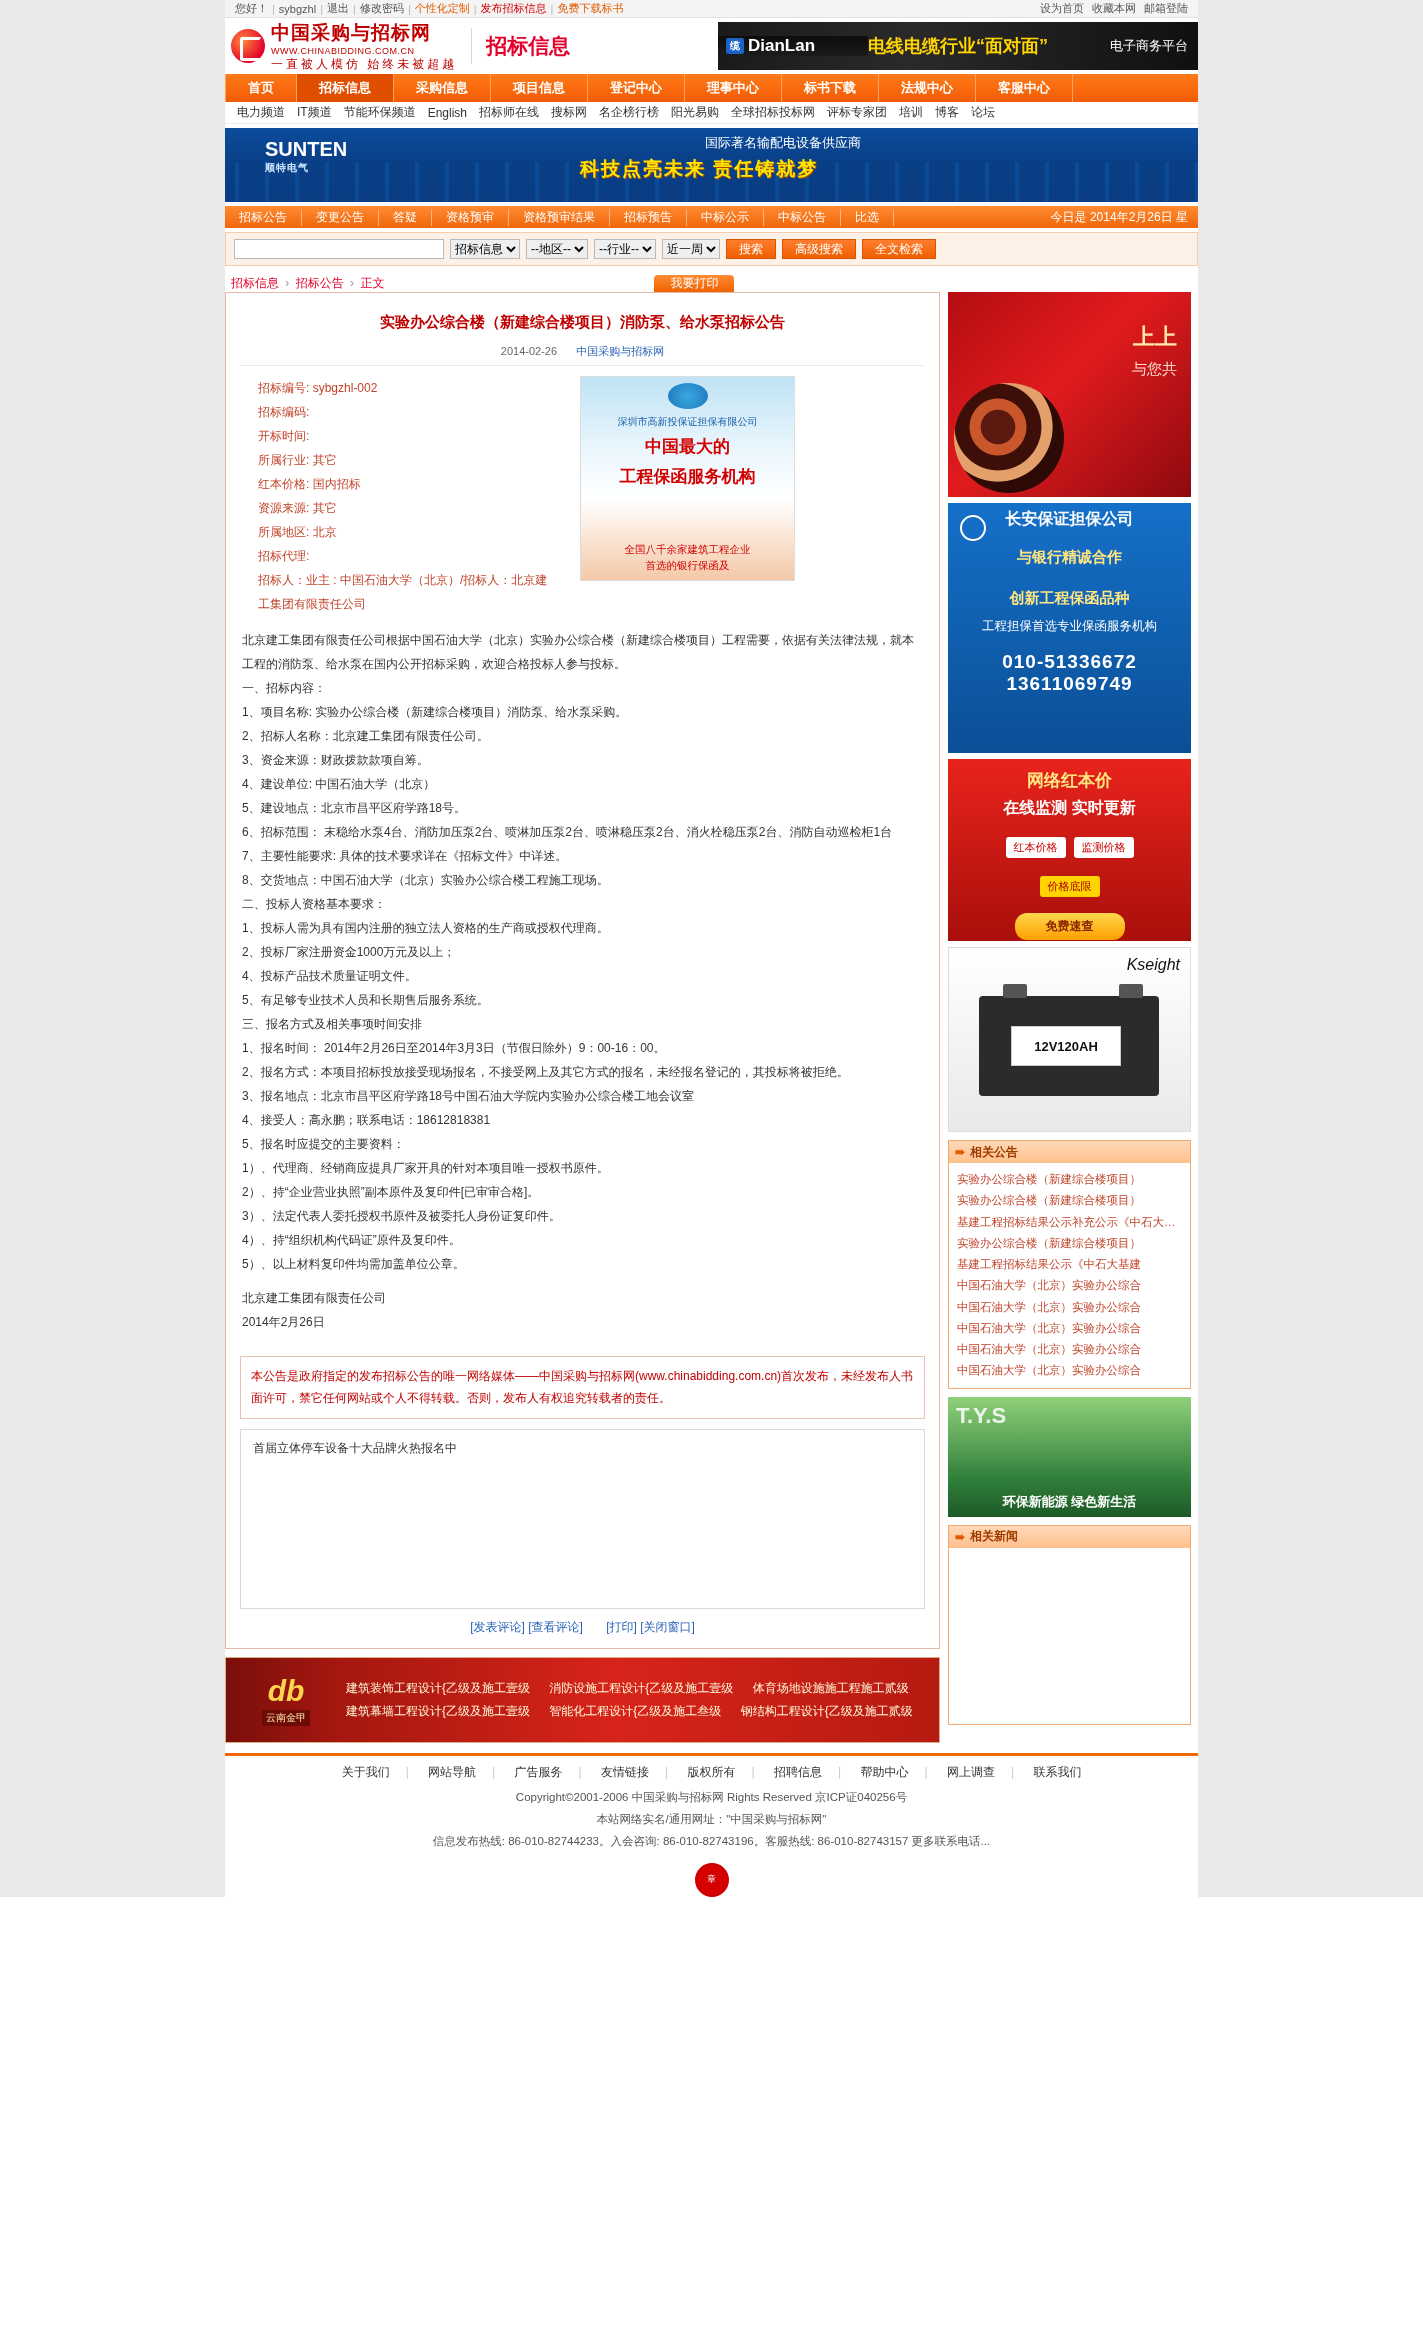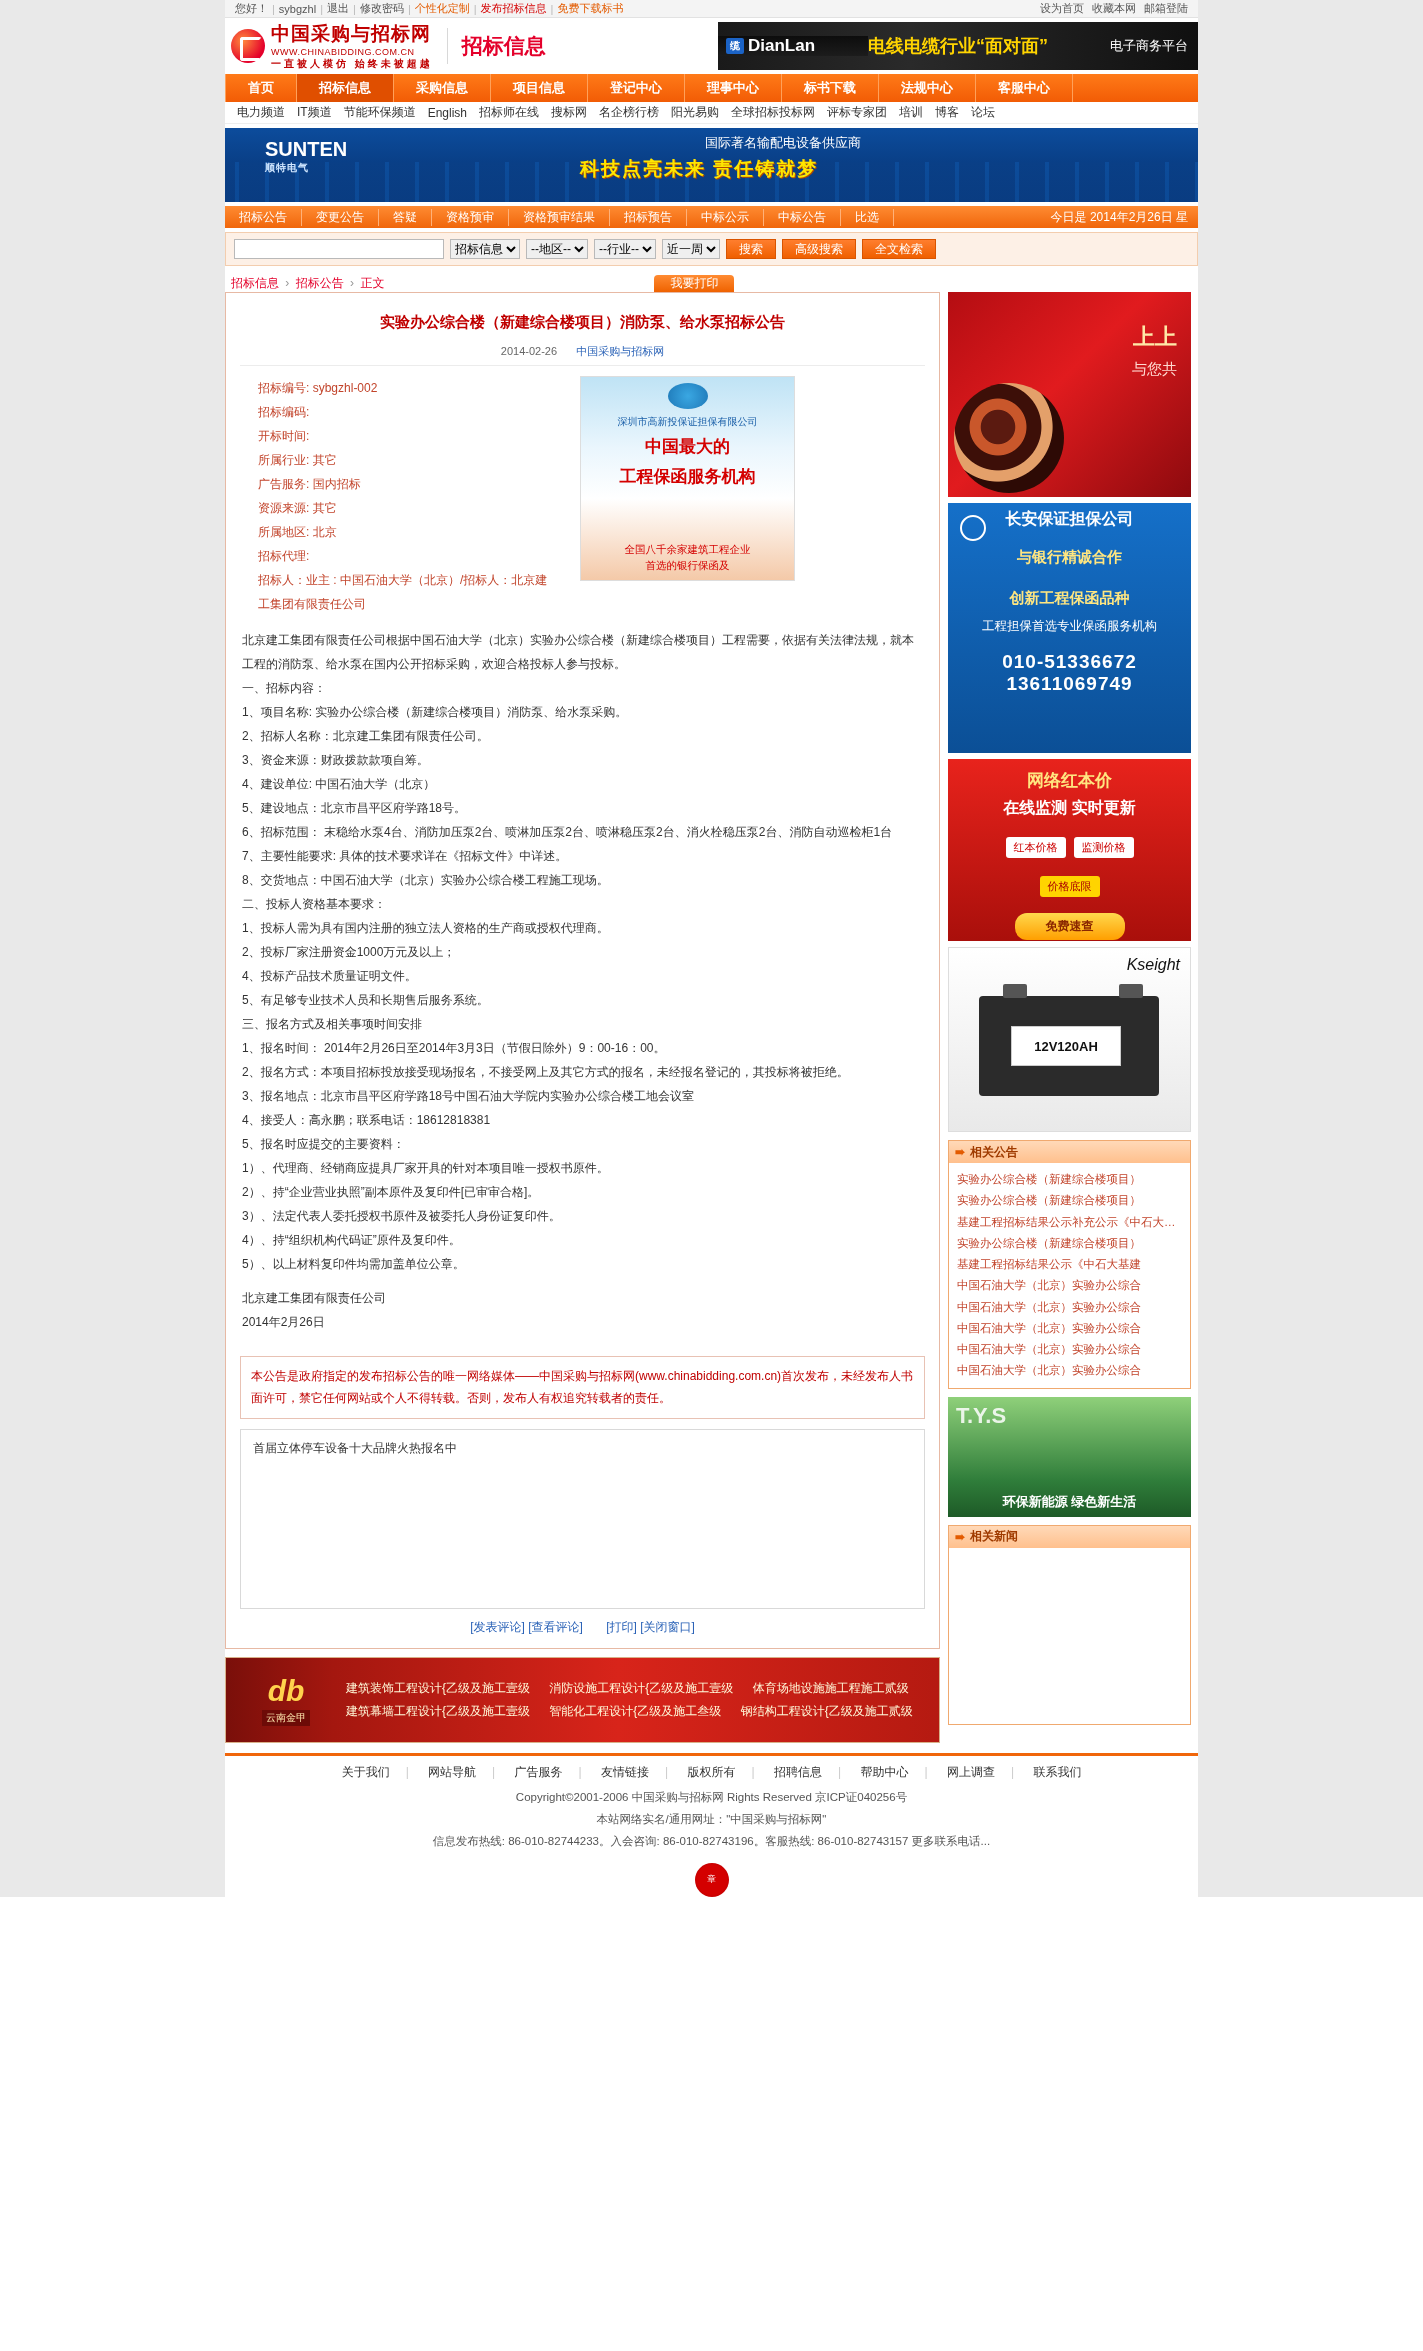--- a/index.html
+++ b/index.html
@@ -36,21 +36,21 @@
     width:34px; height:34px; border-radius:50%;
     background:radial-gradient(circle at 35% 35%, #ff8a3d 0%, #e4002b 70%);
     position:relative; margin-right:6px;
   }
   .logo-mark:after{
     content:""; position:absolute; left:9px; top:8px; width:16px; height:18px;
     border:3px solid #fff; border-radius:3px; border-right-color:transparent;
   }
   .logo-text .cn { font-size:19px; font-weight:bold; color:#c00000; letter-spacing:1px; }
   .logo-text .en { font-size:9px; color:#c00000; letter-spacing:0.5px; }
-  .logo-text .slogan { font-size:10px; color:#c00000; letter-spacing:3px;font-weight:bold;}
+  .logo-text .slogan { font-size:12px; color:#c00000; letter-spacing:3px;}
   .header-sep { width:1px; height:36px; background:#d8d8d8; margin:0 14px; }
   .header-title { font-size:21px; color:#e4002b; font-weight:bold; }
   .header-banner {
     margin-left:auto; width:480px; height:48px;
     background:linear-gradient(90deg,#1a1a1a 0%, #2a2a2a 40%, #101010 100%);
     color:#fff; display:flex; align-items:center; position:relative; overflow:hidden;
   }
   .hb-left { width:150px; background:linear-gradient(180deg,#0d0d0d,#1c1c1c);
     color:#fff; font-size:17px; font-weight:bold; display:flex; align-items:center; gap:4px; padding-left:8px;}
   .hb-badge { background:#1b63c6; color:#fff; font-size:10px; padding:1px 4px; border-radius:2px; }
@@ -373,21 +373,21 @@
             <span>2014-02-26</span>
             <a>中国采购与招标网</a>
           </div>
 
           <div class="info-wrap">
             <div class="info-list">
               <div><span class="k">招标编号:</span> <span>sybgzhl-002</span></div>
               <div><span class="k">招标编码:</span> <span></span></div>
               <div><span class="k">开标时间:</span> <span></span></div>
               <div><span class="k">所属行业:</span> <span>其它</span></div>
-              <div><span class="k">广告服务:</span> <span>国内招标</span></div>
+              <div><span class="k">红本价格:</span> <span>国内招标</span></div>
               <div><span class="k">资源来源:</span> <span>其它</span></div>
               <div><span class="k">所属地区:</span> <span>北京</span></div>
               <div><span class="k">招标代理:</span> <span></span></div>
               <div><span class="k">招标人：业主 :</span> <span>中国石油大学（北京）/招标人：北京建</span></div>
               <div><span>工集团有限责任公司</span></div>
             </div>
             <div class="info-img">
               <div class="ii-circle"></div>
               <div class="ii-top">深圳市高新投保证担保有限公司</div>
               <div class="ii-big">中国最大的</div>

